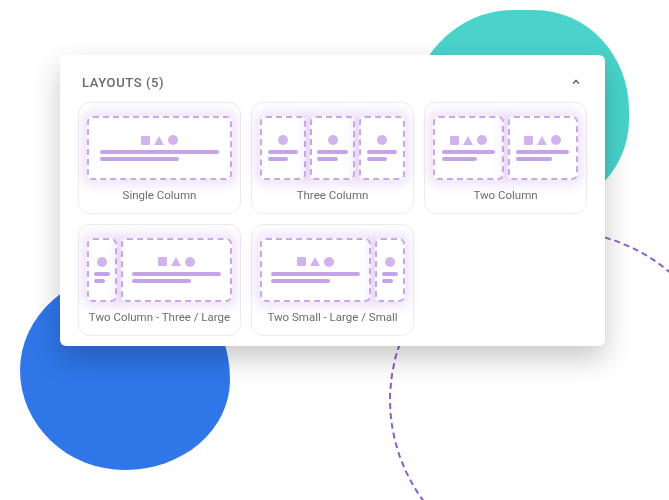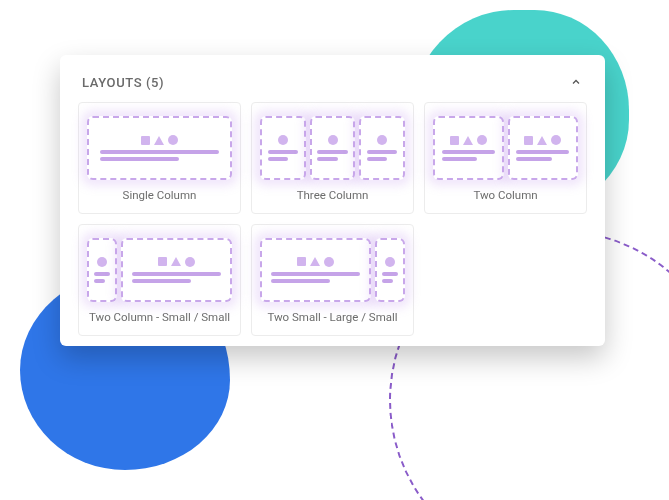--- a/index.html
+++ b/index.html
@@ -72,21 +72,21 @@
     color: #555;
   }
   .chevron svg { width: 12px; height: 12px; }
   .grid {
     display: grid;
     grid-template-columns: repeat(3, 1fr);
     gap: 10px;
   }
   .cell {
     border: 1px solid #ececec;
-    border-radius: 4px;
+    border-radius: 12px;
     padding: 12px 8px 10px;
     display: flex;
     flex-direction: column;
     align-items: center;
     cursor: pointer;
   }
   .thumb {
     width: 100%;
     height: 66px;
     display: flex;
@@ -235,21 +235,21 @@
         <div class="column col-large">
           <div class="icons-row">
               <div class="sq"></div>
               <div class="tri"></div>
               <div class="circ"></div>
             </div>
           <div class="line long"></div>
             <div class="line short"></div>
         </div>
       </div>
-      <div class="label">Two Column - Small / Small</div>
+      <div class="label">Two Column - Three / Large</div>
     </div>
 
     <div class="cell">
       <div class="thumb">
         <div class="column col-large">
           <div class="icons-row">
               <div class="sq"></div>
               <div class="tri"></div>
               <div class="circ"></div>
             </div>

